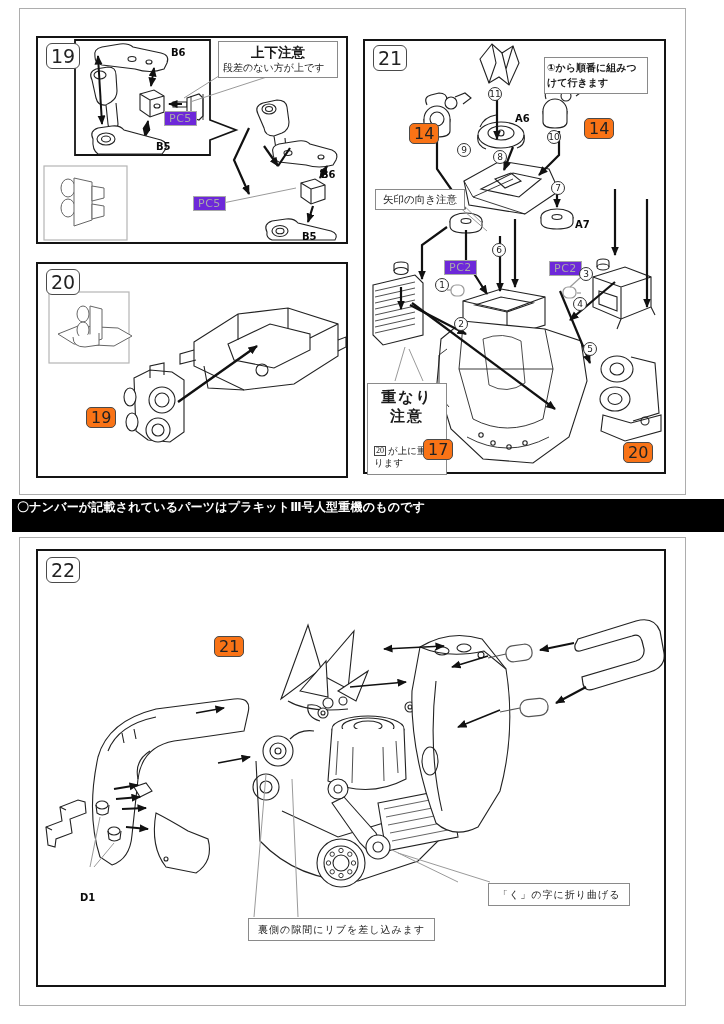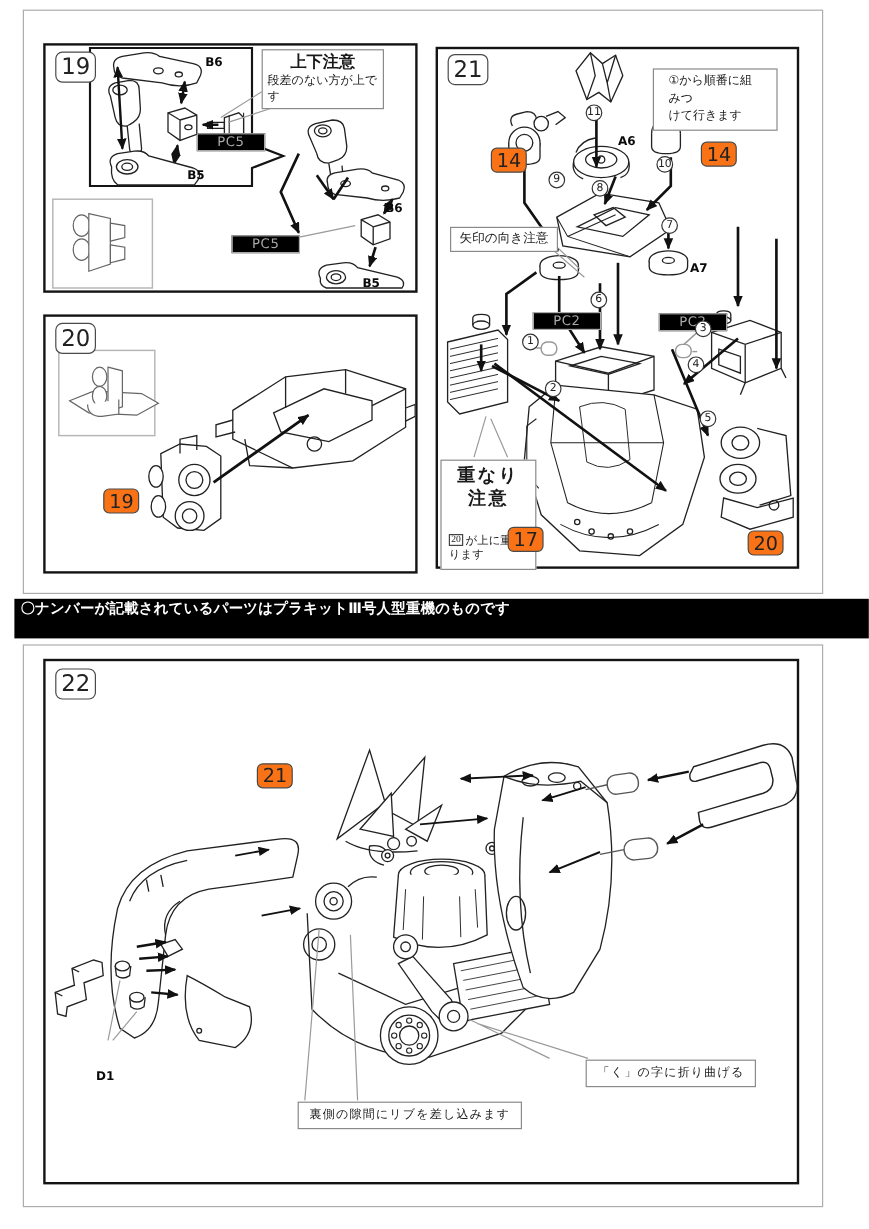--- a/index.html
+++ b/index.html
@@ -17,31 +17,31 @@
   .step {
     position:absolute; border:1.5px solid #4a4a4a; border-radius:6px;
     background:#fff; font-size:19px; line-height:1; padding:3px 4px 2px; color:#222;
   }
   .ref {
     position:absolute; border:1.4px solid #4a4a4a; border-radius:5px;
     background:#f97316; font-size:16px; line-height:1; padding:2px 4px 1px; color:#222;
   }
   .plabel { position:absolute; font-weight:bold; font-size:10px; line-height:1.1; color:#0a0a0a; }
   .graybox {
-    position:absolute; border:1.2px solid #a9a9a9; color:#a9a9a9; background:#000000;
-    font-size:11px; line-height:1.2; padding:0 16px; letter-spacing:0.5px;
+    position:absolute; border:1.2px solid #a9a9a9; color:#a9a9a9; background:#6d28d9;
+    font-size:11px; line-height:1.2; padding:0 4px; letter-spacing:0.5px;
   }
   .circ {
     position:absolute; width:14px; height:14px; border:1.2px solid #333; border-radius:50%;
     background:#fff; font-size:9px; line-height:13px; text-align:center; color:#222;
   }
   .callout { position:absolute; border:1.2px solid #8a8a8a; background:#fff; color:#1a1a1a; }
   .callout .t  { font-weight:bold; font-size:13.5px; text-align:center; line-height:1.25; }
   .callout .b  { font-size:10px; line-height:1.3; }
-  .co-order { padding:3px 12px; font-size:10px; line-height:1.45; }
+  .co-order { padding:3px 2px; font-size:10px; line-height:1.45;font-weight:bold; }
   .co-arrow { padding:2px 7px; font-size:10.5px; line-height:1.4; }
   .co-overlap { padding:4px 6px 5px; }
   .co-overlap .t { font-size:15px; letter-spacing:2px; }
   .co-overlap .b { font-size:9.5px; margin-top:19px; }
   .miniref {
     display:inline-block; border:1px solid #444; font-size:8px; line-height:1.1;
     padding:0 1px; margin-right:2px; vertical-align:1px;
   }
   .co22 { padding:4px 9px; font-size:10px; letter-spacing:1px; line-height:1.3; }
   .noticebar {
@@ -133,21 +133,21 @@
 
     <g stroke="#111" stroke-width="2.2" fill="none">
       <path d="M211,90 L196,122 L211,156" marker-end="url(#ah)"></path>
       <path d="M226,108 L240,128" marker-end="url(#ah)"></path>
       <path d="M240,128 L252,110"></path>
       <line x1="275" y1="168" x2="270" y2="184" marker-end="url(#ah)"></line>
       <line x1="289" y1="128" x2="282" y2="140" marker-start="url(#ah)" marker-end="url(#ah)"></line>
     </g>
   </svg>
   <div class="step" style="left:8px; top:5px;">19</div>
-  <div class="callout" style="left:180px; top:3px; width:102px; padding:2px 4px 3px;">
+  <div class="callout" style="left:180px; top:3px; width:120px; padding:2px 4px 3px;">
     <div class="t">上下注意</div>
     <div class="b">段差のない方が上です</div>
   </div>
   <div class="plabel" style="left:133px; top:9px;">B6</div>
   <div class="plabel" style="left:118px; top:103px;">B5</div>
   <div class="graybox" style="left:126px; top:73px;">PC5</div>
   <div class="plabel" style="left:283px; top:131px;">B6</div>
   <div class="graybox" style="left:155px; top:158px;">PC5</div>
   <div class="plabel" style="left:264px; top:193px;">B5</div>
 </div>

